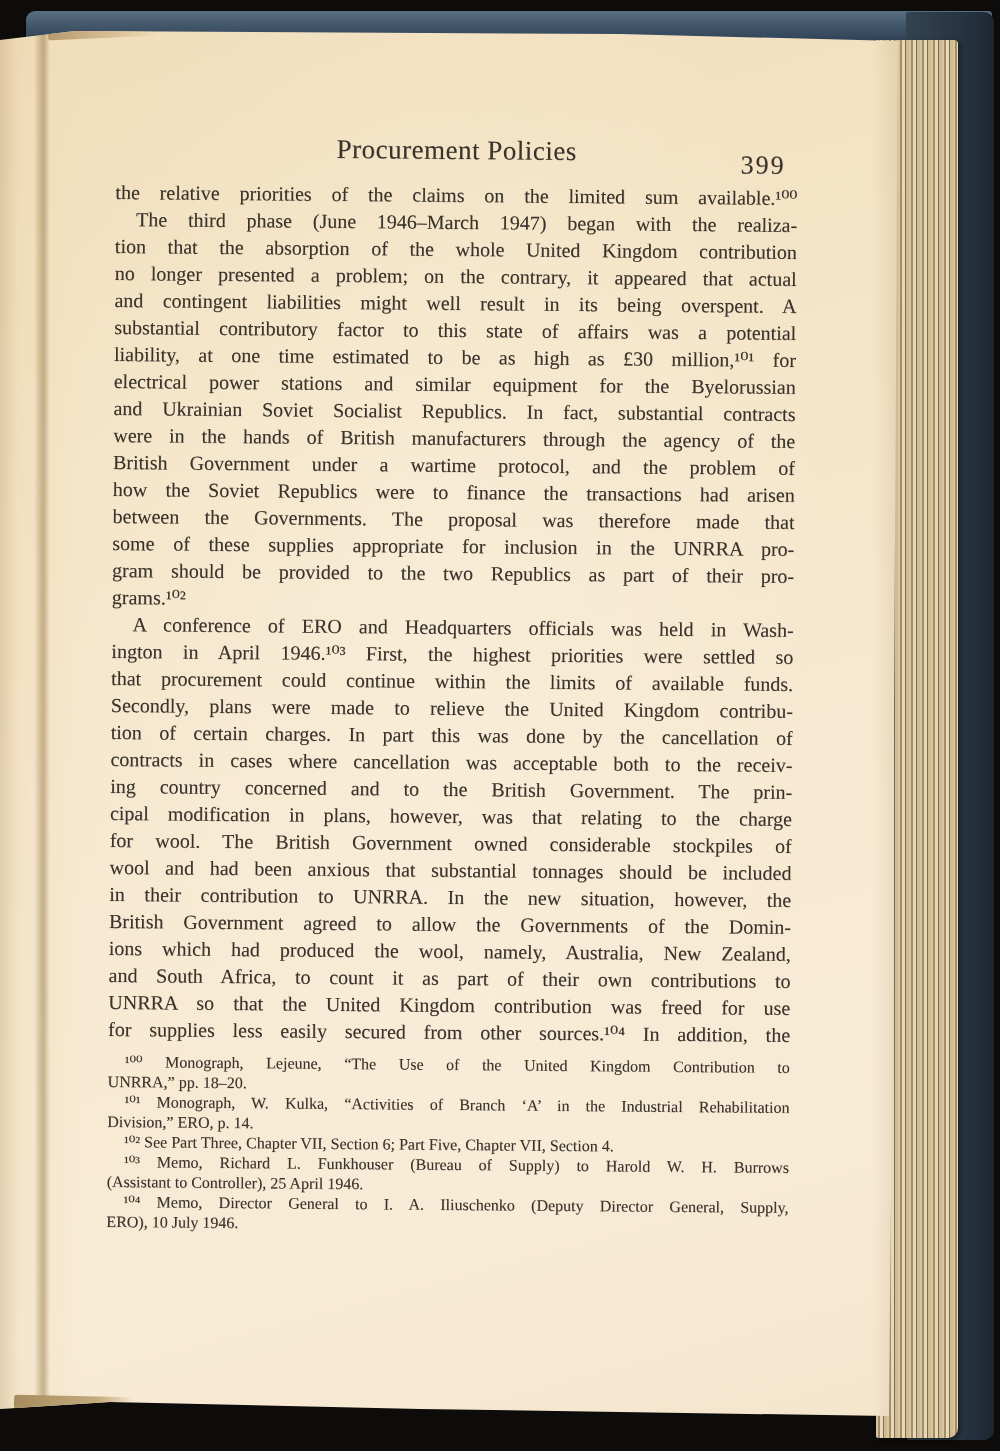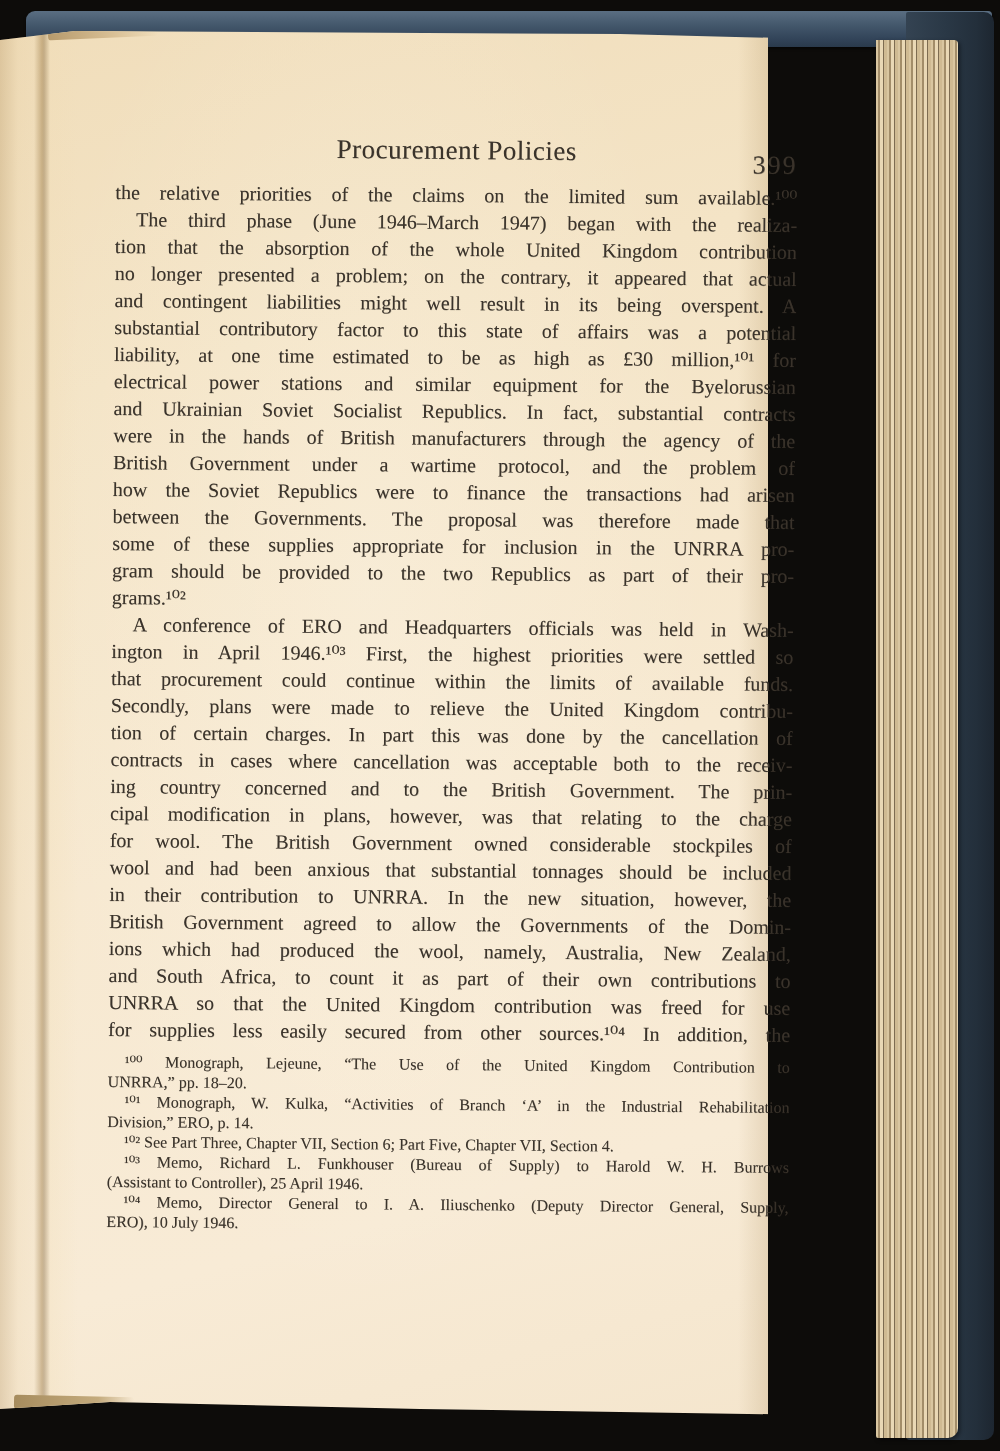--- a/index.html
+++ b/index.html
@@ -31,21 +31,21 @@
       #d9c6a0 0px, #d9c6a0 2px,
       #a28d69 2px, #a28d69 4px,
       #e9d8b5 4px, #e9d8b5 7px,
       #7d6c51 7px, #7d6c51 8px,
       #cfba92 8px, #cfba92 11px);
     border-radius: 0 4px 10px 2px;
     box-shadow: 2px 2px 4px rgba(0,0,0,.45);
   }
   
   .page {
-    position: absolute; left: 0; top: 0; width: 768px; height: 1451px;
+    position: absolute; left: 0; top: 0; width: 902px; height: 1451px;
     background:
       linear-gradient(165deg, #f0ddba 0%, #f4e4c6 25%, #f7e9d1 55%, #f8ebd6 80%, #f4e5cc 100%);
     clip-path: polygon(0 40px, 75px 31px, 620px 34px, 898px 41px, 891px 1200px, 889px 1416px, 420px 1409px, 110px 1402px, 0 1409px);
   }
   .page-shade {
     position: absolute; inset: 0;
     background:
       linear-gradient(to bottom, rgba(140,105,55,.30) 0, rgba(140,105,55,0) 26px),
       linear-gradient(to left, rgba(150,115,60,.18) 0, rgba(150,115,60,0) 30px),
       radial-gradient(ellipse at 48% 40%, rgba(255,252,244,.25) 0%, rgba(255,252,244,0) 60%);
@@ -77,21 +77,21 @@
     transform: rotate(0.5deg);
     transform-origin: 0 450px;
     text-shadow: 0.3px 0.3px 0.4px rgba(58,51,43,.35);
   }
   .header { position: relative; height: 46px; }
   .title {
     display: block; text-align: center;
     font-size: 27px; letter-spacing: 0.5px;
   }
   .pagenum {
-    position: absolute; right: 0px; top: 13px;
+    position: absolute; right: 12px; top: 13px;
     font-size: 26px; letter-spacing: 2px;
   }
   .body-block { margin-top: 1px; font-size: 20px; }
   .line { height: 27px; line-height: 27px; overflow: hidden; text-align: justify; text-align-last: justify; }
   .line-last { text-align-last: left; }
   .force-just .line-last { text-align-last: justify; }
   .p-indent .line:first-child { text-indent: 21px; }
 
   .fns { margin-top: 9px; font-size: 16px; }
   .fn .line { height: 20px; line-height: 20px; }

